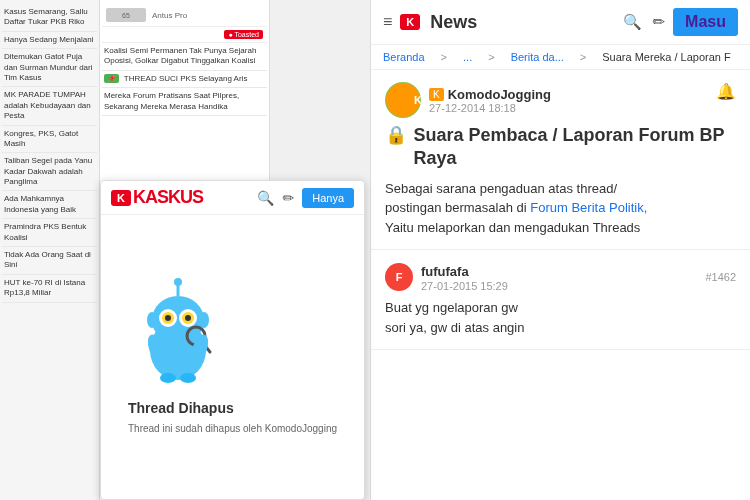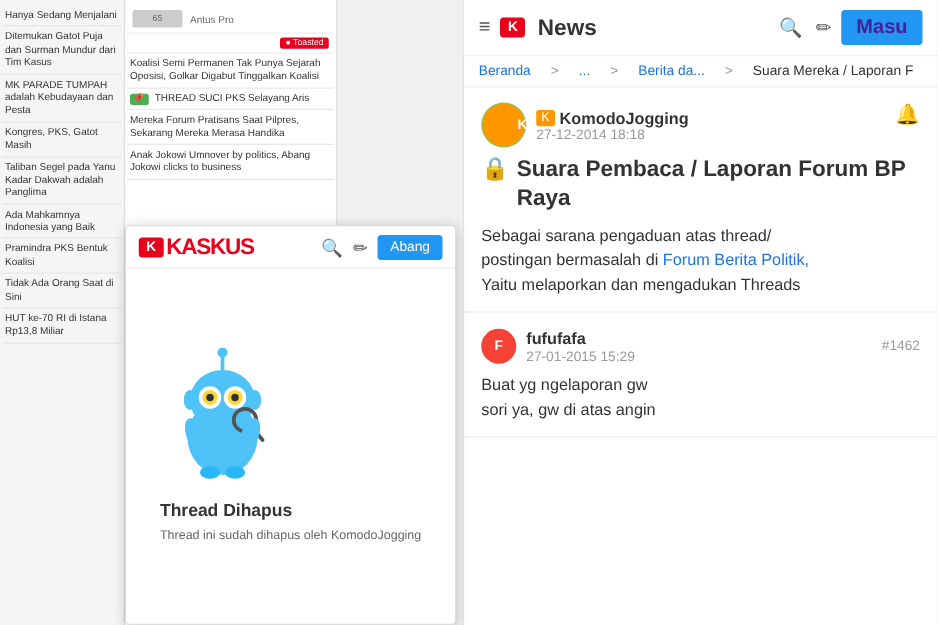--- a/index.html
+++ b/index.html
@@ -364,20 +364,23 @@
       font-weight: bold;
     }
   </style>
 </head>
 <body>
 
 <div class="left-panel" style="position:relative;">
 
   <div class="col-1">
     <div class="col-1-item">
+      <span>Kasus Semarang, Sallu Daftar Tukar PKB Riko</span>
+    </div>
+    <div class="col-1-item">
       <span>Hanya Sedang Menjalani</span>
     </div>
     <div class="col-1-item">
       <span>Ditemukan Gatot Puja dan Surman Mundur dari Tim Kasus</span>
     </div>
     <div class="col-1-item">
       <span>MK PARADE TUMPAH adalah Kebudayaan dan Pesta</span>
     </div>
     <div class="col-1-item">
       <span>Kongres, PKS, Gatot Masih</span>
@@ -409,36 +412,33 @@
     </div>
     <div class="col-2-item">
       <span>Koalisi Semi Permanen Tak Punya Sejarah Oposisi, Golkar Digabut Tinggalkan Koalisi</span>
     </div>
     <div class="col-2-item">
       <span class="tag">📌</span>
       <span>THREAD SUCI PKS Selayang Aris</span>
     </div>
     <div class="col-2-item">
       <span>Mereka Forum Pratisans Saat Pilpres, Sekarang Mereka Merasa Handika</span>
-    </div>
-    <div class="col-2-item">
-      <span>Anak Jokowi Umnover by politics, Abang Jokowi clicks to business</span>
     </div>
   </div>
 
   <div class="overlay-panel">
     <div class="overlay-header">
       <div style="display:flex; align-items:center;">
         <span class="k-badge">K</span>
         <span class="overlay-logo">KASKUS</span>
       </div>
       <div class="overlay-header-icons">
         <span>🔍</span>
         <span>✏</span>
-        <button class="overlay-masuk-btn">Abang</button>
+        <button class="overlay-masuk-btn">Hanya</button>
       </div>
     </div>
     <div class="overlay-content">
       <div class="mascot-area">
 
         <svg class="mascot-svg" viewBox="0 0 100 110">
 
           <ellipse cx="50" cy="72" rx="28" ry="30" fill="#4FC3F7"></ellipse>
 
           <ellipse cx="50" cy="42" rx="26" ry="24" fill="#4FC3F7"></ellipse>

